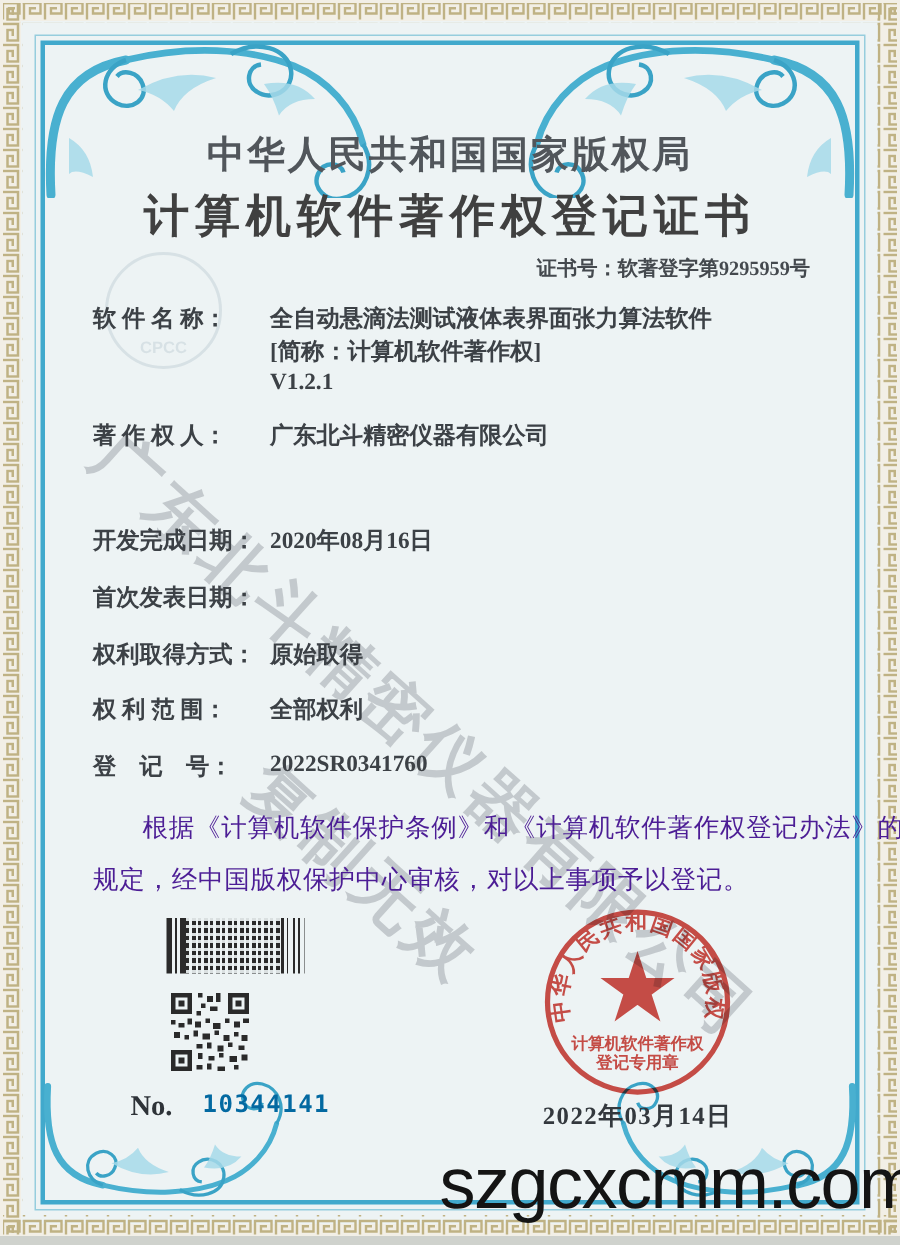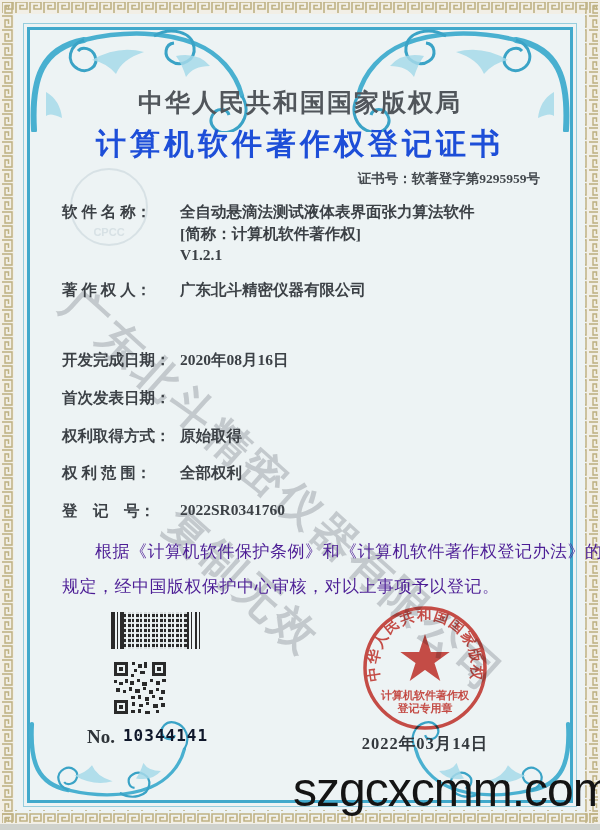--- a/index.html
+++ b/index.html
@@ -42,21 +42,21 @@
     position:absolute;left:70px;top:168px;width:78px;height:78px;border-radius:50%;
     border:2px solid rgba(176,192,200,0.35);z-index:1;
     display:flex;align-items:flex-end;justify-content:center;
     color:rgba(176,192,200,0.35);font-family:"Liberation Sans",sans-serif;
     font-size:11px;font-weight:bold;padding-bottom:6px;box-sizing:border-box;
   }
 
   
   .txt{position:absolute;z-index:4;color:#3c4146;white-space:pre;}
   .authority{left:0;right:0;top:86px;text-align:center;font-size:25px;font-weight:bold;letter-spacing:2px;color:#51565b;}
-  .main-title{left:0;right:0;top:124px;text-align:center;font-size:30px;font-weight:bold;letter-spacing:4px;color:#1d4ed8;}
+  .main-title{left:0;right:0;top:124px;text-align:center;font-size:30px;font-weight:bold;letter-spacing:4px;color:#404040;}
   .cert-no{top:170px;right:60px;font-size:13.5px;font-weight:bold;color:#44494e;margin-left:37px;}
 
   .flabel{font-size:15.5px;font-weight:bold;color:#3c4146;}
   .fvalue{font-size:15.5px;font-weight:bold;color:#3c4146;font-family:Liberation Serif, serif;}
 
   .statement{font-size:17px;font-weight:normal;color:#4c1d95;letter-spacing:0.5px;}
 
   
   .barcode{position:absolute;left:111px;top:612px;width:92px;height:37px;z-index:4;display:flex;background:#edf3f4;}
   .bc-start{width:13px;height:100%;
@@ -66,21 +66,21 @@
       repeating-linear-gradient(0deg,rgba(237,243,244,0.9) 0 2px,rgba(0,0,0,0) 2px 5px),
       repeating-linear-gradient(90deg,#2a2a2a 0 2px,rgba(0,0,0,0) 2px 4px,#2a2a2a 4px 7px,rgba(0,0,0,0) 7px 8px);}
   .bc-end{width:16px;height:100%;
     background:repeating-linear-gradient(90deg,#2a2a2a 0 2px,rgba(0,0,0,0) 2px 4px,#2a2a2a 4px 5px,rgba(0,0,0,0) 5px 8px);}
 
   .qr{position:absolute;left:114px;top:662px;z-index:4;}
 
   .serial{position:absolute;left:87px;top:726px;z-index:4;font-size:19px;font-weight:bold;color:#2e3338;}
   .serial-num{
     font-family:"DejaVu Sans Mono", monospace;font-size:16px;font-weight:bold;
-    color:#0f172a;letter-spacing:1px;vertical-align:2px;margin-left:8px;
+    color:#0369a1;letter-spacing:1px;vertical-align:2px;margin-left:20px;
   }
 
   
   .seal{position:absolute;left:359px;top:602px;z-index:5;opacity:0.93;mix-blend-mode:multiply;}
   .issue-date{position:absolute;left:355px;top:733px;width:140px;text-align:center;z-index:4;
     font-size:16.5px;font-weight:bold;letter-spacing:1px;color:#33383d;}
 
   
   .bottom-url{
     position:absolute;left:293px;top:762px;z-index:6;

